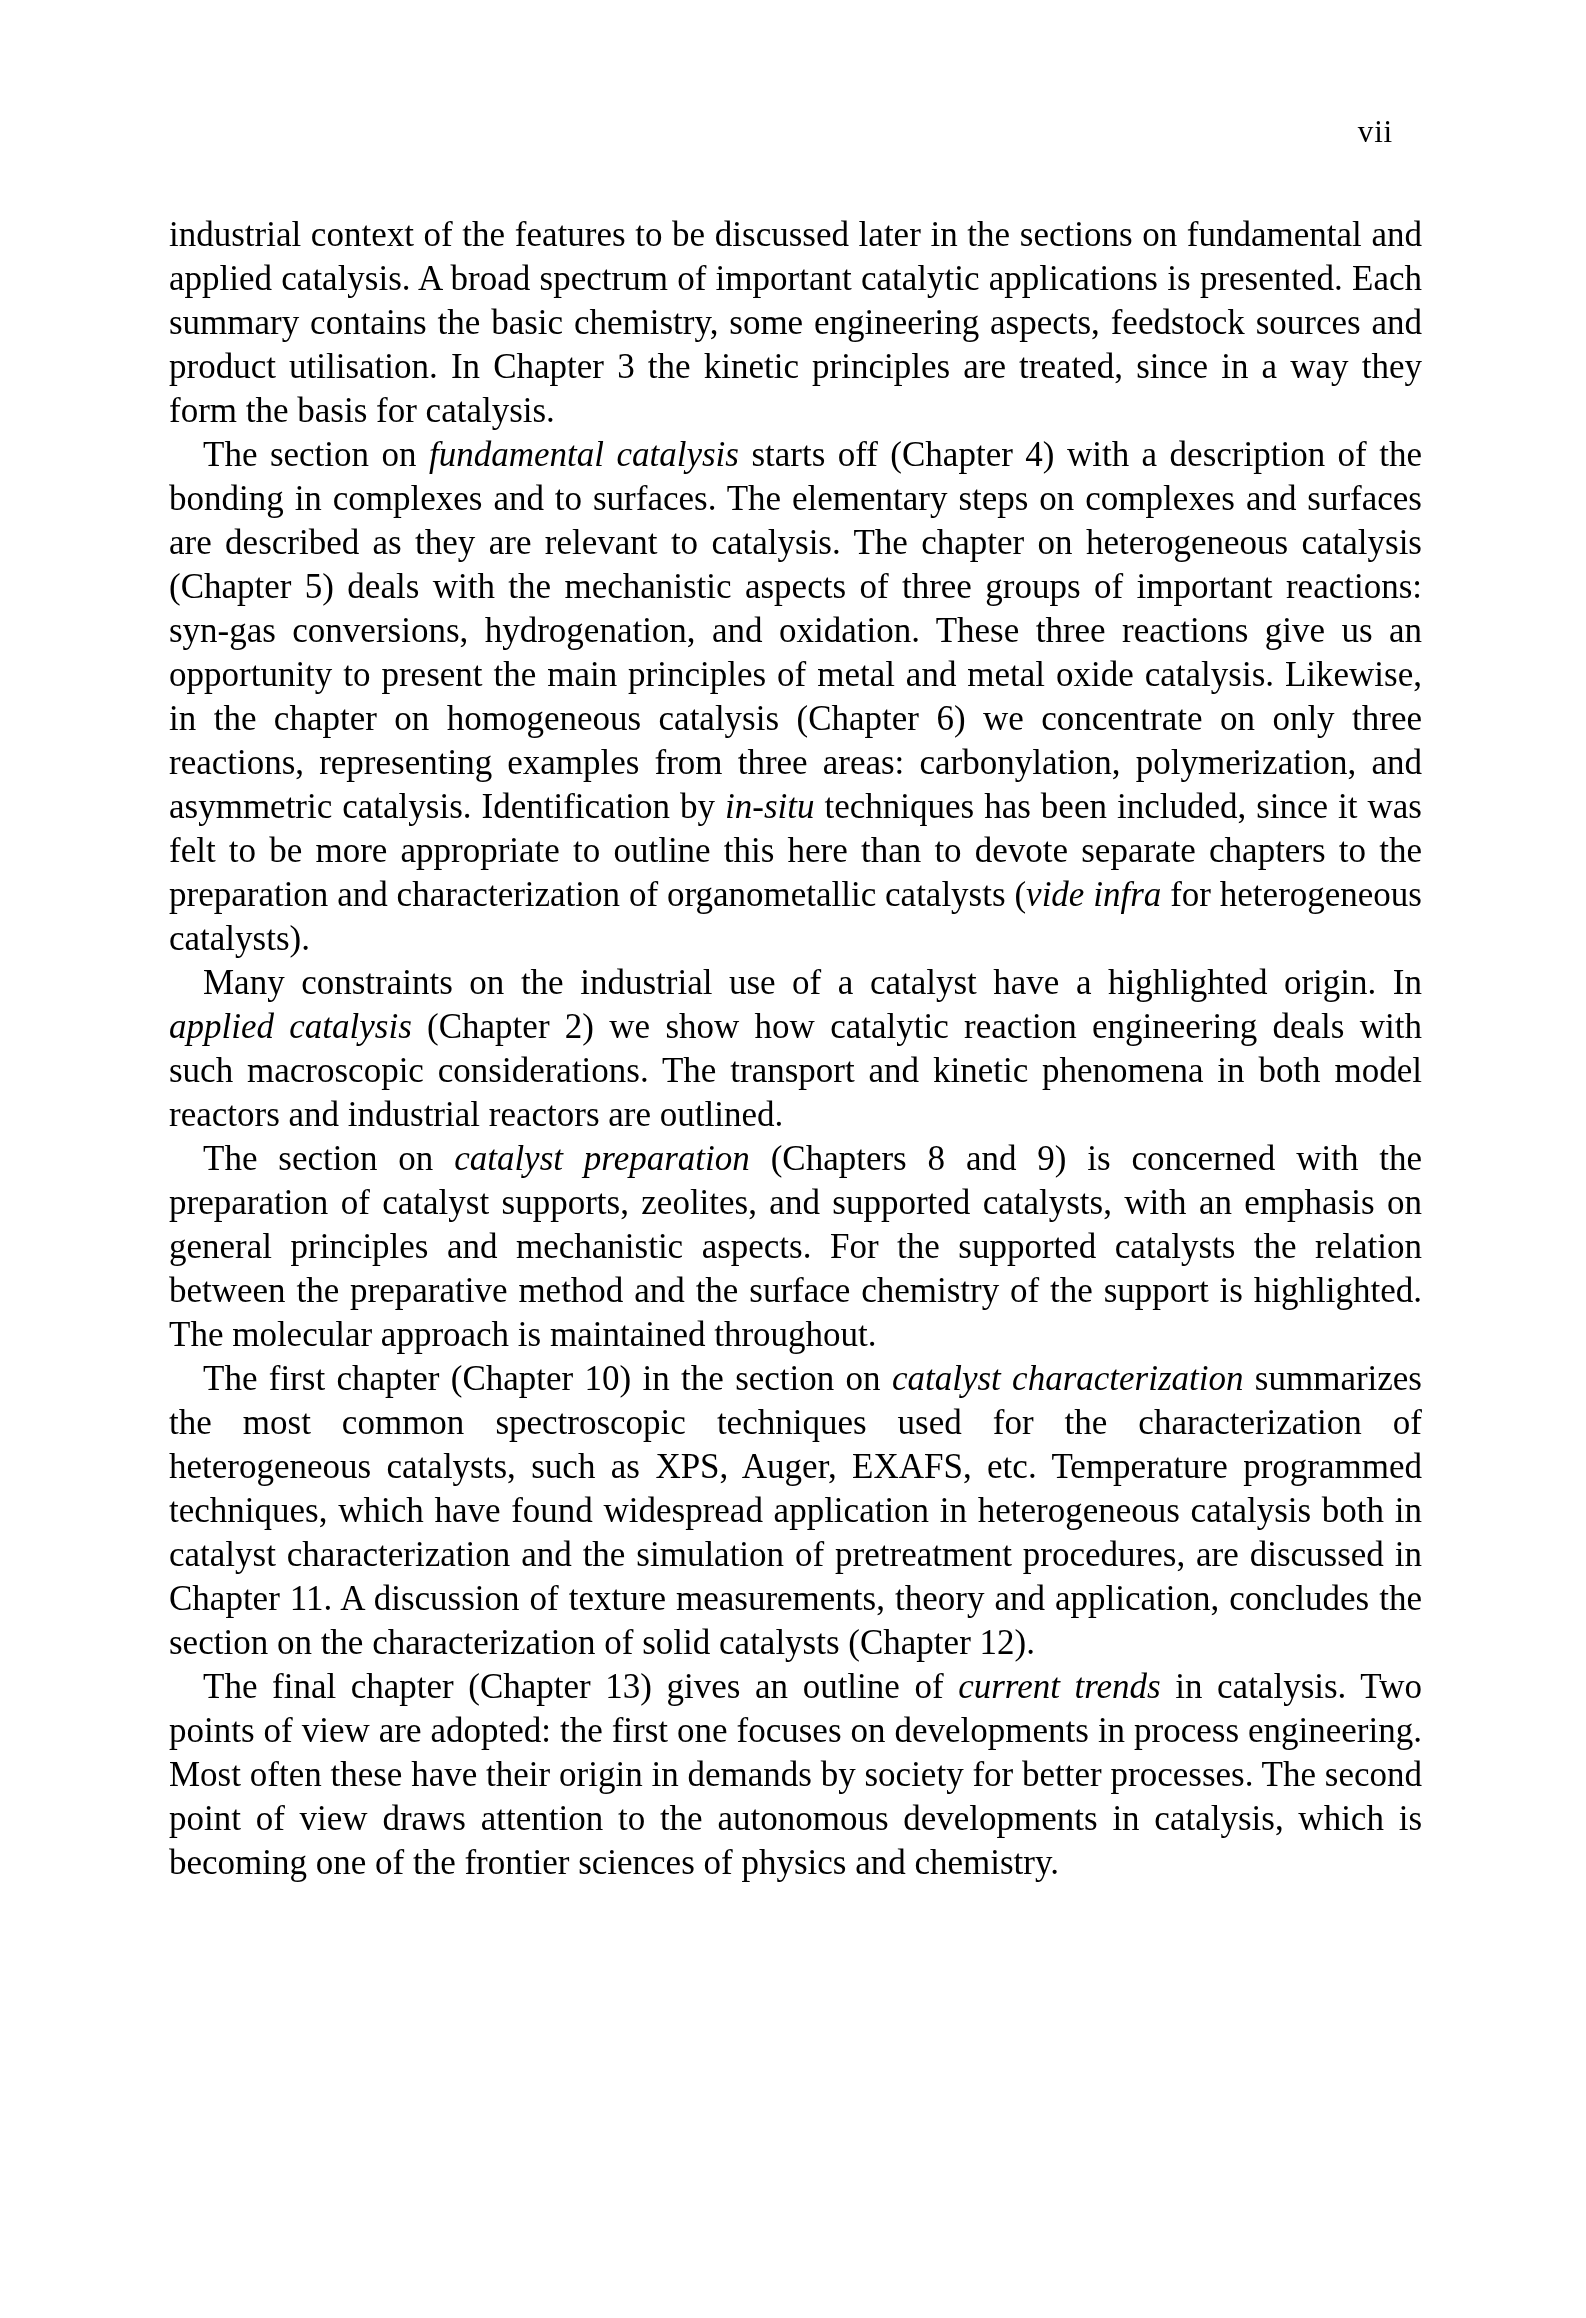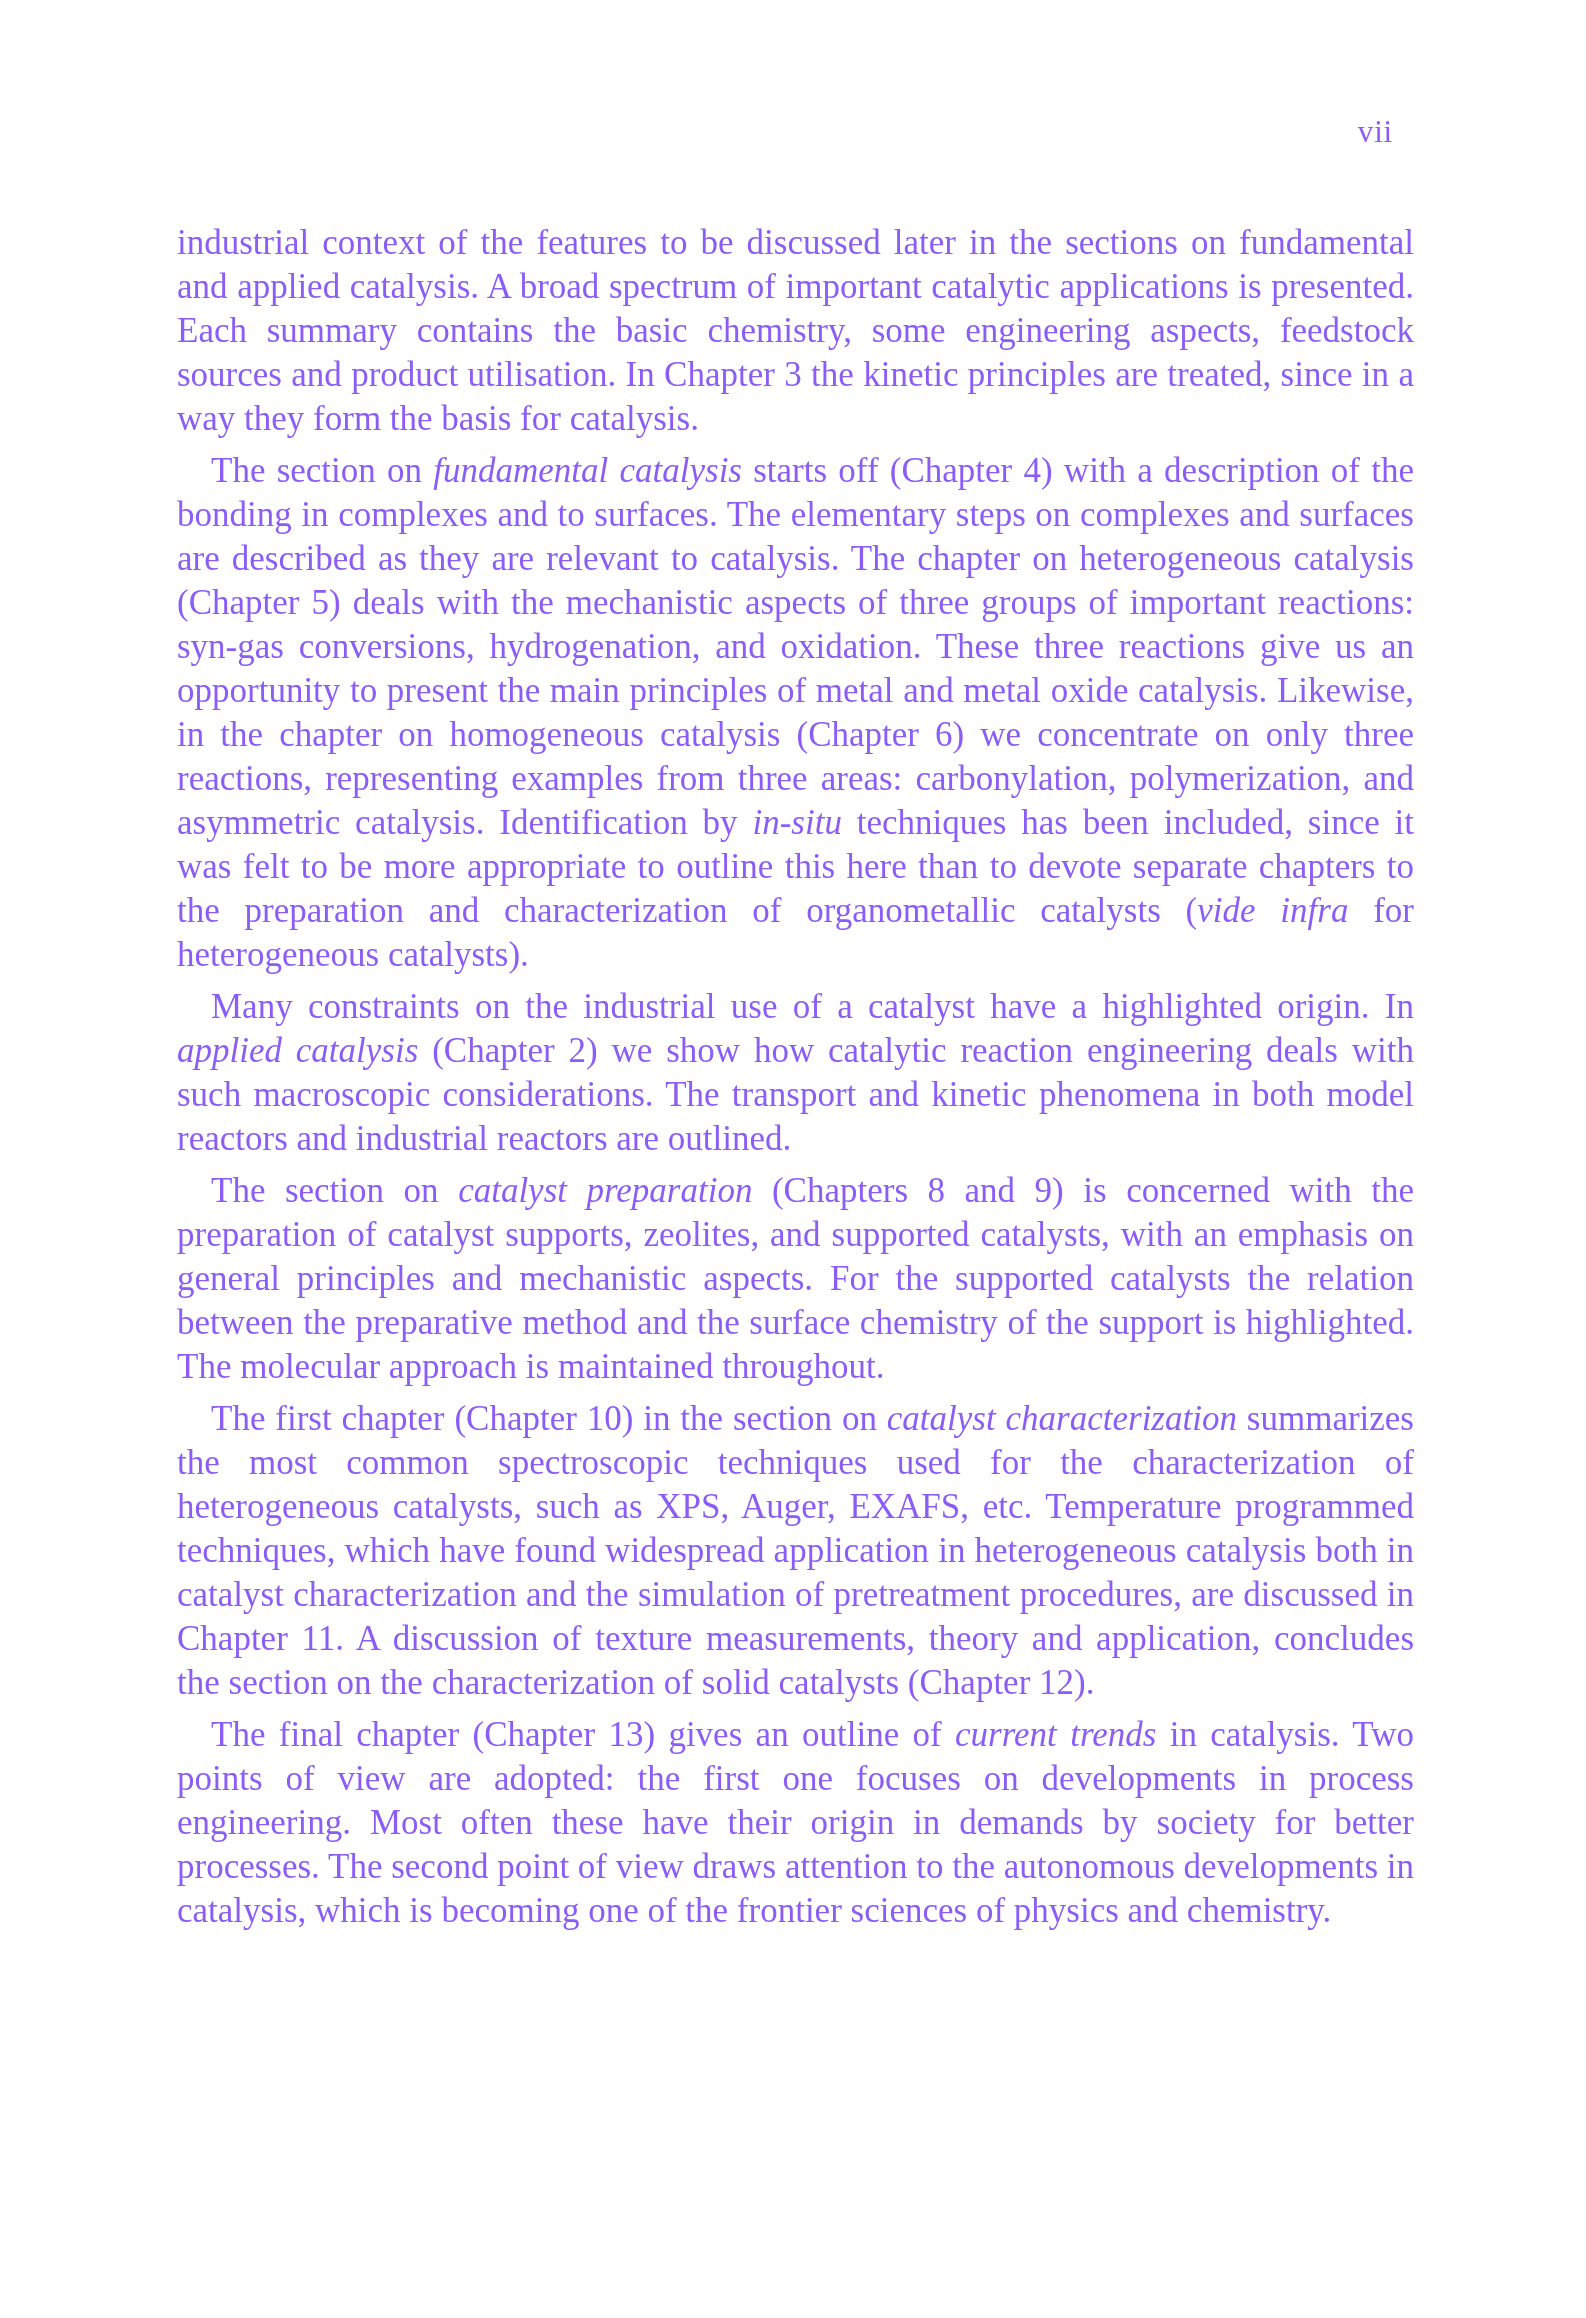--- a/index.html
+++ b/index.html
@@ -1,31 +1,31 @@
 <!DOCTYPE html>
 <html style="font-size:13px"><head>
 <meta charset="utf-8">
 <style>
   html, body { margin:0; padding:0; background:#ffffff; }
   body { width:1586px; height:2319px; position:relative; overflow:hidden; }
   .page {
     position:absolute; left:0; top:0; width:1586px; height:2319px;
-    background:#ffffff; color:#8b5cf6;
+    background:#ffffff; color:#000000;
     font-family:"Liberation Serif","DejaVu Serif",serif;
   }
   .page-number {
     position:absolute; right:193px; top:114px;
     font-size:31px; letter-spacing:0.8px;
   }
   .body-text {
     position:absolute; left:169px; top:213px; width:1253px;
     font-size:35px; line-height:44px; text-align:justify;
     hyphens:manual;
   }
-  .body-text p { margin:8px; text-indent:0; }
+  .body-text p { margin:0; text-indent:0; }
   .body-text p.indent { text-indent:34px; }
   .body-text em { }
 </style>
 </head>
 <body>
 
 <div class="page">
   <div class="page-number">vii</div>
 
   <div class="body-text">

